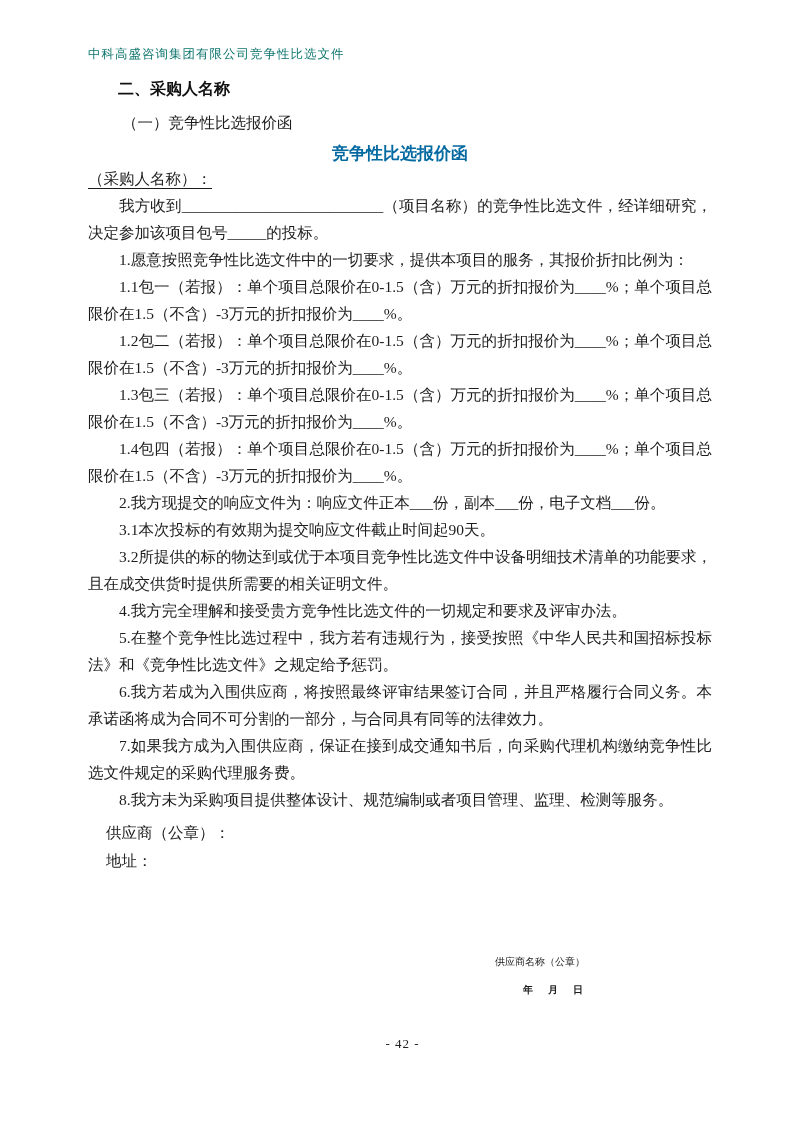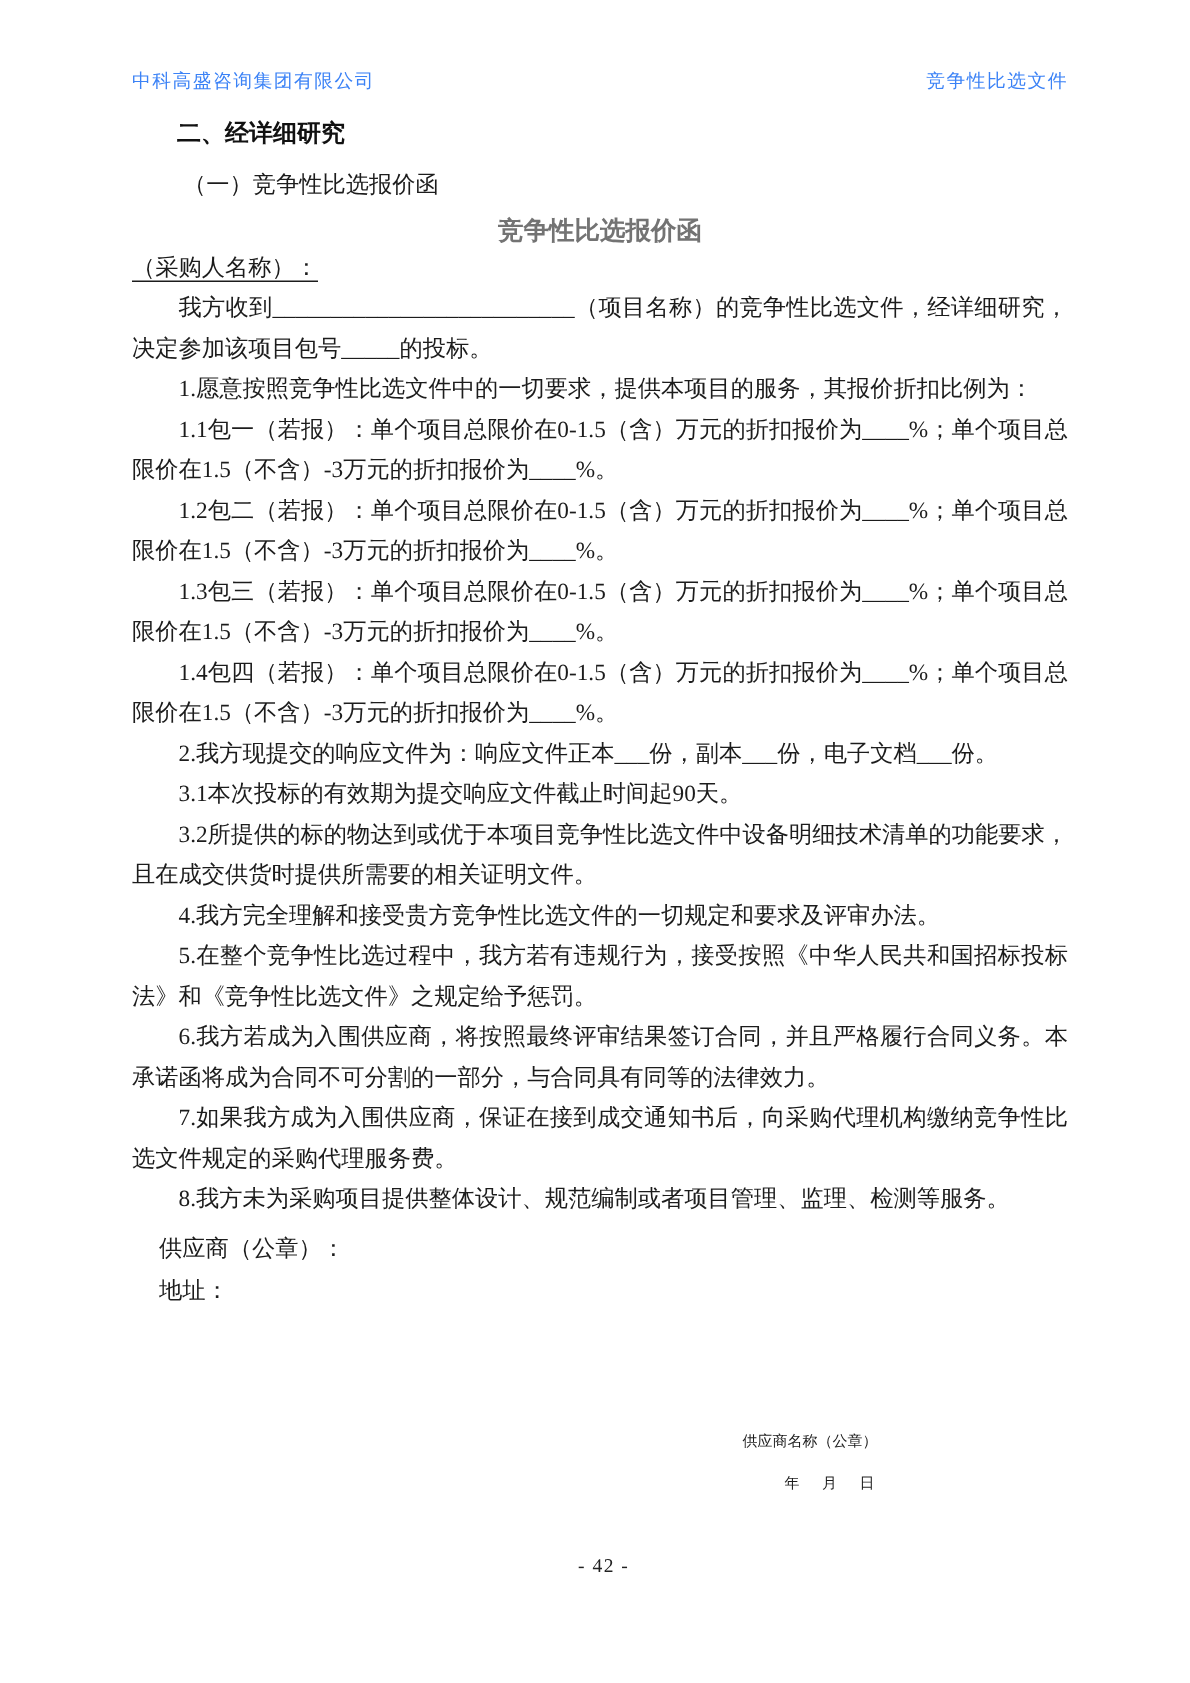--- a/index.html
+++ b/index.html
@@ -12,24 +12,23 @@
     font-family:"Liberation Serif", serif;
     overflow:hidden;
   }
   .content {
     position:absolute;
     left:88px; top:46px;
     width:624px;
   }
   .running-header {
     display:flex;
-    justify-content:space-between;
     align-items:baseline;
     font-size:12.5px;
-    color:#3b82f6;
+    color:#0f766e;
     letter-spacing:1px;
   }
   .section-heading {
     margin-top:16px;
     margin-left:30px;
     font-family:"Liberation Sans", sans-serif;
     font-weight:bold;
     font-size:16px;
     color:#111;
   }
@@ -37,21 +36,21 @@
     margin-top:13px;
     margin-left:34px;
     font-size:15.5px;
   }
   .doc-title {
     margin-top:8px;
     text-align:center;
     font-family:"Liberation Sans", sans-serif;
     font-weight:bold;
     font-size:17px;
-    color:#737373;
+    color:#0369a1;
   }
   .addressee {
     margin-top:0;
     font-size:15.5px;
     line-height:27px;
     text-decoration:underline;
     text-underline-offset:4px;
   }
   .body-text p {
     font-size:15.5px;
@@ -69,20 +68,21 @@
   .sig-line .phone-label { margin-left:155px; }
   .sig-right {
     position:absolute;
     left:495px; top:948px;
     font-size:10px;
     line-height:28px;
   }
   .sig-right .date-line {
     white-space:pre;
     margin-left:28px;
+    font-weight:bold;
   }
   .page-number {
     position:absolute;
     left:12px; right:0; top:1036px;
     text-align:center;
     font-size:13px;
     letter-spacing:1px;
     color:#222;
   }
 </style>
@@ -90,21 +90,21 @@
 <body>
 
 <div class="page">
   <div class="content">
 
     <div class="running-header">
       <span>中科高盛咨询集团有限公司</span>
       <span>竞争性比选文件</span>
     </div>
 
-    <div class="section-heading">二、经详细研究</div>
+    <div class="section-heading">二、采购人名称</div>
 
     <div class="subsection-heading">（一）竞争性比选报价函</div>
 
     <div class="doc-title">竞争性比选报价函</div>
 
     <div class="addressee">（采购人名称）：</div>
 
     <div class="body-text">
       <p>我方收到__________________________（项目名称）的竞争性比选文件，经详细研究，决定参加该项目包号_____的投标。</p>
       <p>1.愿意按照竞争性比选文件中的一切要求，提供本项目的服务，其报价折扣比例为：</p>

